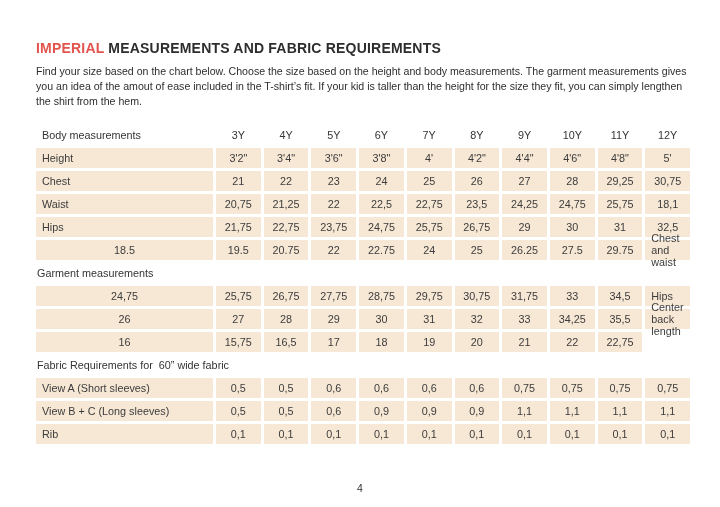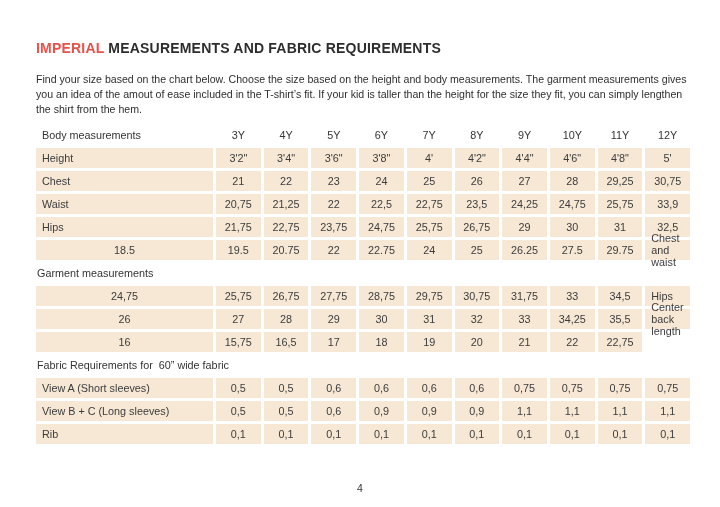--- a/index.html
+++ b/index.html
@@ -23,30 +23,30 @@
     letter-spacing: 0.2px;
     color: #2d2d2d;
     margin: 0 0 5px 0;
     white-space: nowrap;
   }
   .doc-title .accent { color: #e2544d; }
   .intro {
     font-size: 10.6px;
     line-height: 15px;
     color: #2e2e2e;
-    margin: 16px 0 8px 0;
+    margin: 8px 0 8px 0;
     width: 654px;
   }
   .size-table {
     display: grid;
     grid-template-columns: 177px repeat(10, 1fr);
     column-gap: 3px;
     row-gap: 3px;
     width: 654px;
-    margin-top: 8px;
+    margin-top: 16px;
   }
   .cell {
     height: 20px;
     display: flex;
     align-items: center;
     font-size: 10.8px;
     color: #3c3c3c;
   }
   .cell.shaded { background: #f7e8d5; }
   .cell.num { justify-content: center; }
@@ -112,21 +112,21 @@
       <div class="cell label shaded">Waist</div>
       <div class="cell num shaded">20,75</div>
       <div class="cell num shaded">21,25</div>
       <div class="cell num shaded">22</div>
       <div class="cell num shaded">22,5</div>
       <div class="cell num shaded">22,75</div>
       <div class="cell num shaded">23,5</div>
       <div class="cell num shaded">24,25</div>
       <div class="cell num shaded">24,75</div>
       <div class="cell num shaded">25,75</div>
-      <div class="cell num shaded">33,9</div>
+      <div class="cell num shaded">18,1</div>
       <div class="cell label shaded">Hips</div>
       <div class="cell num shaded">21,75</div>
       <div class="cell num shaded">22,75</div>
       <div class="cell num shaded">23,75</div>
       <div class="cell num shaded">24,75</div>
       <div class="cell num shaded">25,75</div>
       <div class="cell num shaded">26,75</div>
       <div class="cell num shaded">29</div>
       <div class="cell num shaded">30</div>
       <div class="cell num shaded">31</div>

